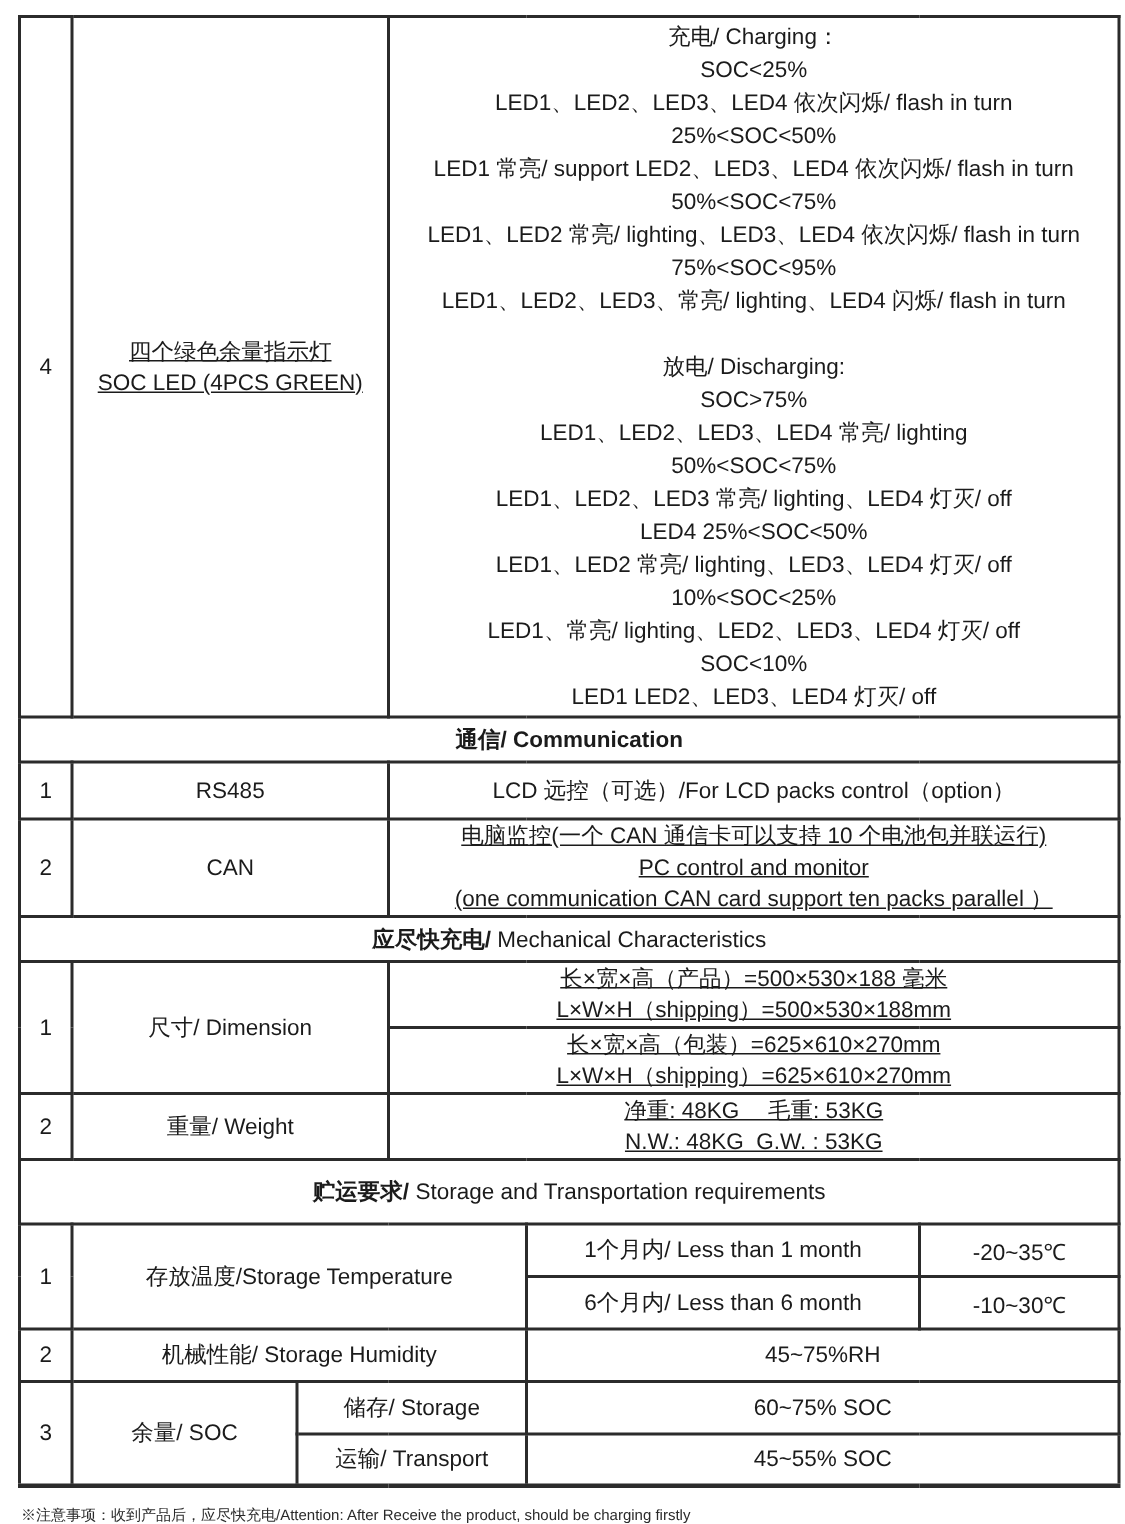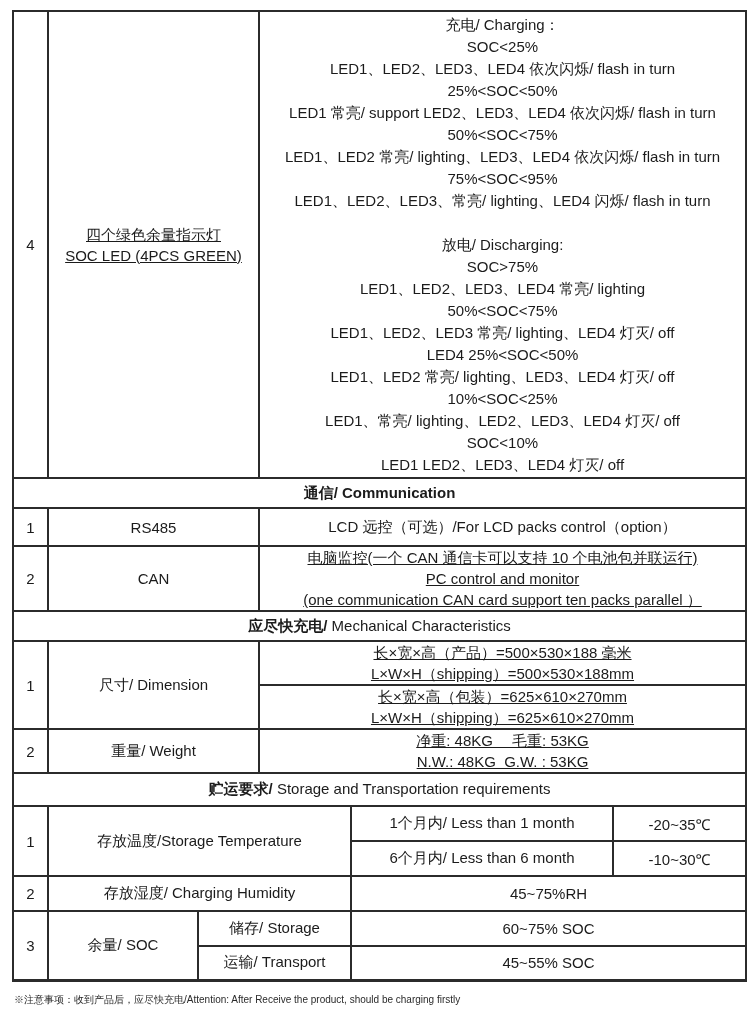--- a/index.html
+++ b/index.html
@@ -17,21 +17,21 @@
   }
   table.spec{border-bottom:3px solid #2b2b2b;}
   
   .rh-led{height:467px;}
   .rh-sec{height:30px;}
   .rh-rs485{height:38px;}
   .rh-can{height:65px;}
   .rh-dim1{height:43px;}
   .rh-dim2{height:42px;}
   .rh-weight{height:43px;}
-  .rh-sec2{height:33px;}
+  .rh-sec2{height:43px;}
   .rh-sub{height:35px;}
   .rh-sub2{height:34px;}
   
   td.content{text-align:left;padding:2px 4px 2px 10px;}
   .cl{line-height:22px;min-height:22px;white-space:pre-wrap;}
   .ll{line-height:21px;white-space:pre-wrap;text-decoration:underline;}
   td.sec{text-align:left;padding:2px 6px;font-size:15.5px;}
   .b{font-weight:bold;}
   .footer{
     margin:11px 0 0 2px;font-size:10px;color:#2a2a2a;
@@ -141,21 +141,21 @@
       <td colspan="3" rowspan="2">存放温度/Storage Temperature</td>
       <td>1个月内/ Less than 1 month</td>
       <td>-20~35℃</td>
     </tr>
     <tr class="rh-sub">
       <td>6个月内/ Less than 6 month</td>
       <td>-10~30℃</td>
     </tr>
     <tr class="rh-sub">
       <td>2</td>
-      <td colspan="3">存放湿度/ Charging Humidity</td>
+      <td colspan="3">机械性能/ Storage Humidity</td>
       <td colspan="2">45~75%RH</td>
     </tr>
     <tr class="rh-sub">
       <td rowspan="2">3</td>
       <td rowspan="2">余量/ SOC</td>
       <td colspan="2">储存/ Storage</td>
       <td colspan="2">60~75% SOC</td>
     </tr>
     <tr class="rh-sub2">
       <td colspan="2">运输/ Transport</td>

